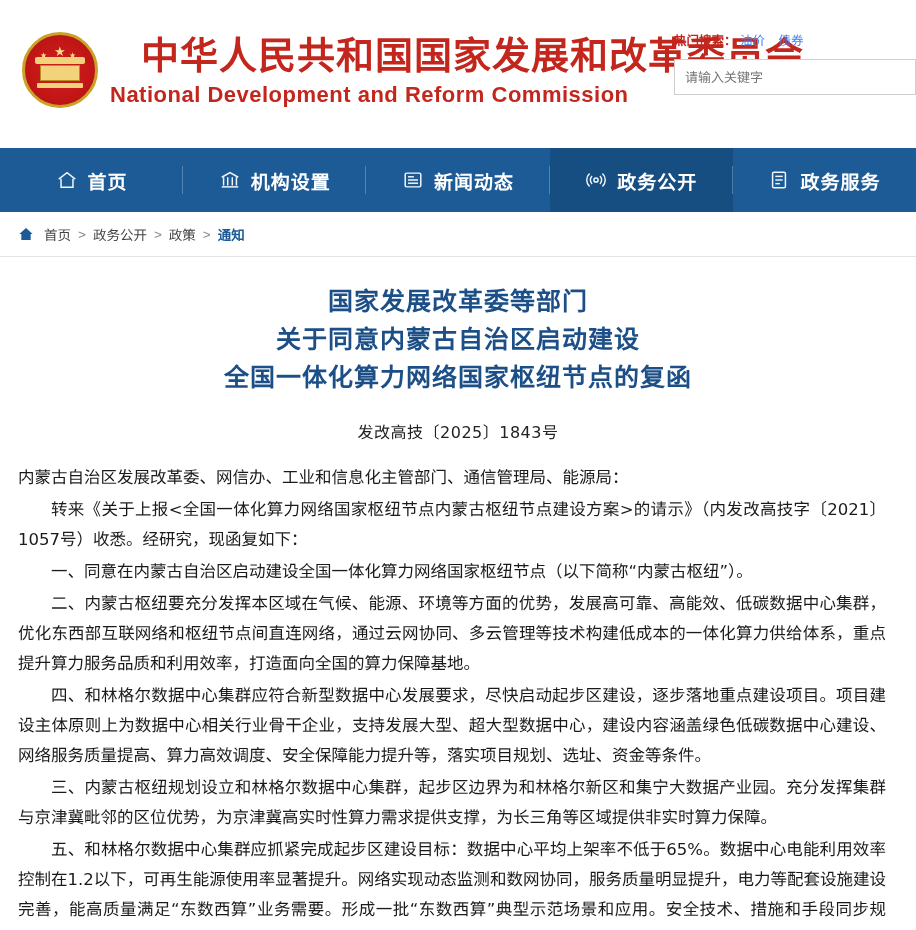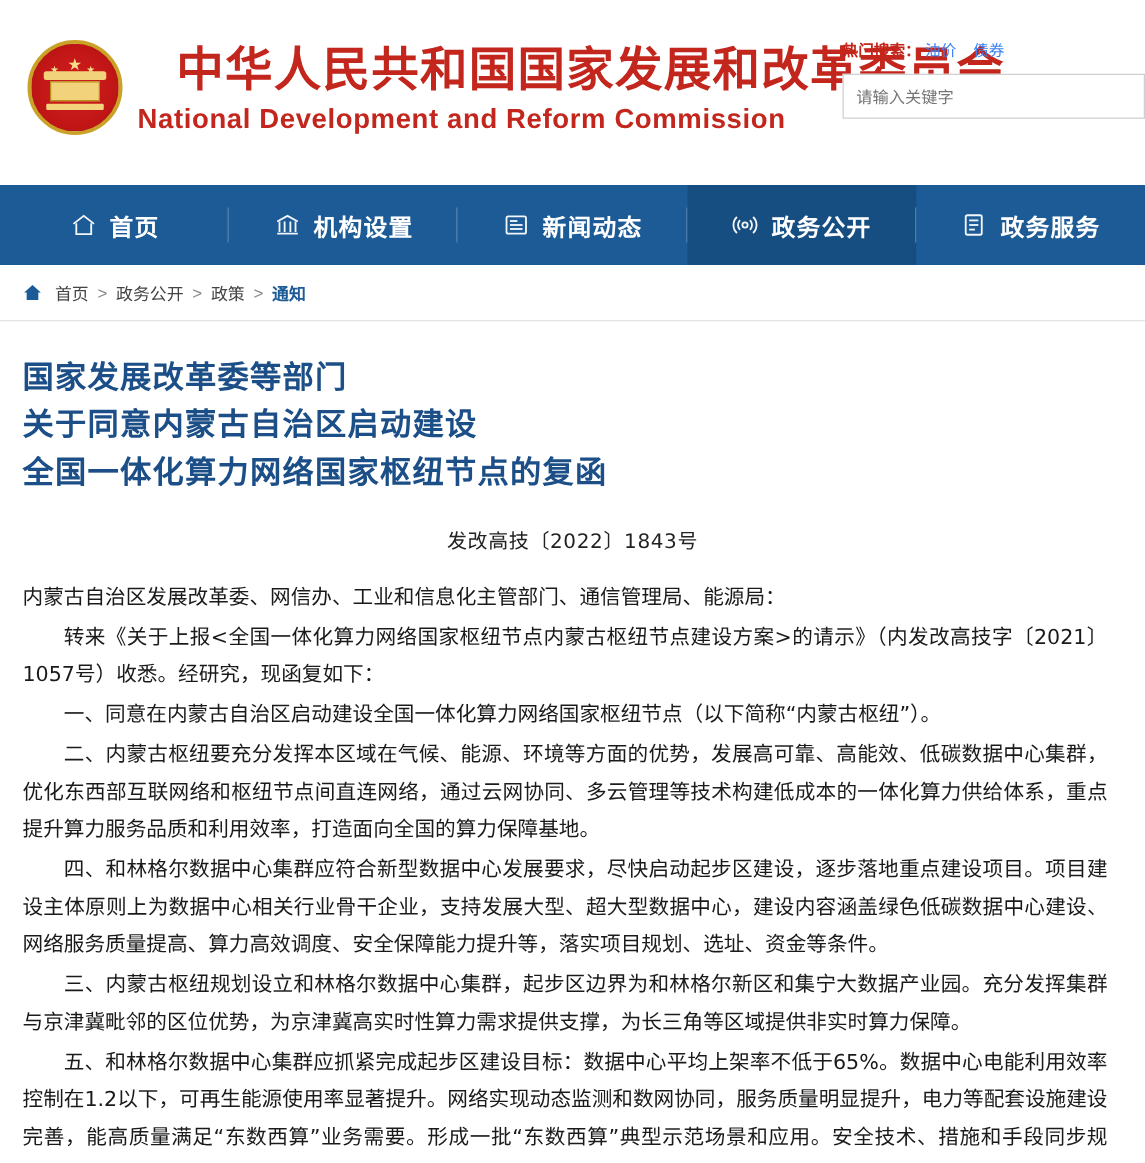--- a/index.html
+++ b/index.html
@@ -140,21 +140,21 @@
   }
   .crumb a{color:#444;text-decoration:none;}
   .crumb .sep{color:#888;margin:0 3px;}
   .crumb .cur{color:#1c5b96;font-weight:bold;}
 
   
   .doc{
     padding:26px 18px 20px 18px;
   }
   .doc-title{
-    text-align:left;
+    text-align:center;
     color:#1c4f87;
     font-weight:bold;
     font-size:25px;
     line-height:38px;
     font-family:"DejaVu Sans","Liberation Sans",sans-serif;
     letter-spacing:1px;
   }
   .doc-number{
     text-align:center;
     margin-top:22px;
@@ -288,21 +288,21 @@
     <span class="cur">通知</span>
   </div>
 
   <div class="doc">
     <div class="doc-title">
       <div>国家发展改革委等部门</div>
       <div>关于同意内蒙古自治区启动建设</div>
       <div>全国一体化算力网络国家枢纽节点的复函</div>
     </div>
 
-    <div class="doc-number">发改高技〔2022〕1843号</div>
+    <div class="doc-number">发改高技〔2025〕1843号</div>
 
     <div class="doc-body">
       <p>内蒙古自治区发展改革委、网信办、工业和信息化主管部门、通信管理局、能源局：</p>
       <p class="ind">转来《关于上报&lt;全国一体化算力网络国家枢纽节点内蒙古枢纽节点建设方案&gt;的请示》（内发改高技字〔2021〕1057号）收悉。经研究，现函复如下：</p>
       <p class="ind">一、同意在内蒙古自治区启动建设全国一体化算力网络国家枢纽节点（以下简称“内蒙古枢纽”）。</p>
       <p class="ind">二、内蒙古枢纽要充分发挥本区域在气候、能源、环境等方面的优势，发展高可靠、高能效、低碳数据中心集群，优化东西部互联网络和枢纽节点间直连网络，通过云网协同、多云管理等技术构建低成本的一体化算力供给体系，重点提升算力服务品质和利用效率，打造面向全国的算力保障基地。</p>
       <p class="ind">四、和林格尔数据中心集群应符合新型数据中心发展要求，尽快启动起步区建设，逐步落地重点建设项目。项目建设主体原则上为数据中心相关行业骨干企业，支持发展大型、超大型数据中心，建设内容涵盖绿色低碳数据中心建设、网络服务质量提高、算力高效调度、安全保障能力提升等，落实项目规划、选址、资金等条件。</p>
       <p class="ind">三、内蒙古枢纽规划设立和林格尔数据中心集群，起步区边界为和林格尔新区和集宁大数据产业园。充分发挥集群与京津冀毗邻的区位优势，为京津冀高实时性算力需求提供支撑，为长三角等区域提供非实时算力保障。</p>
       <p class="ind">五、和林格尔数据中心集群应抓紧完成起步区建设目标：数据中心平均上架率不低于65%。数据中心电能利用效率控制在1.2以下，可再生能源使用率显著提升。网络实现动态监测和数网协同，服务质量明显提升，电力等配套设施建设完善，能高质量满足“东数西算”业务需要。形成一批“东数西算”典型示范场景和应用。安全技术、措施和手段同步规划、同步建设、同步使用。</p>
 

